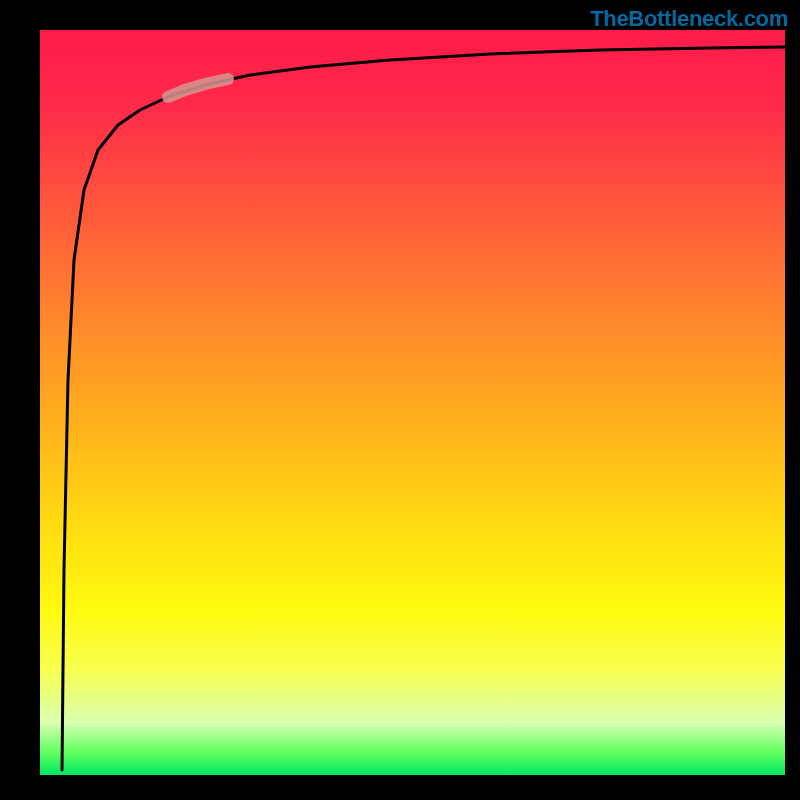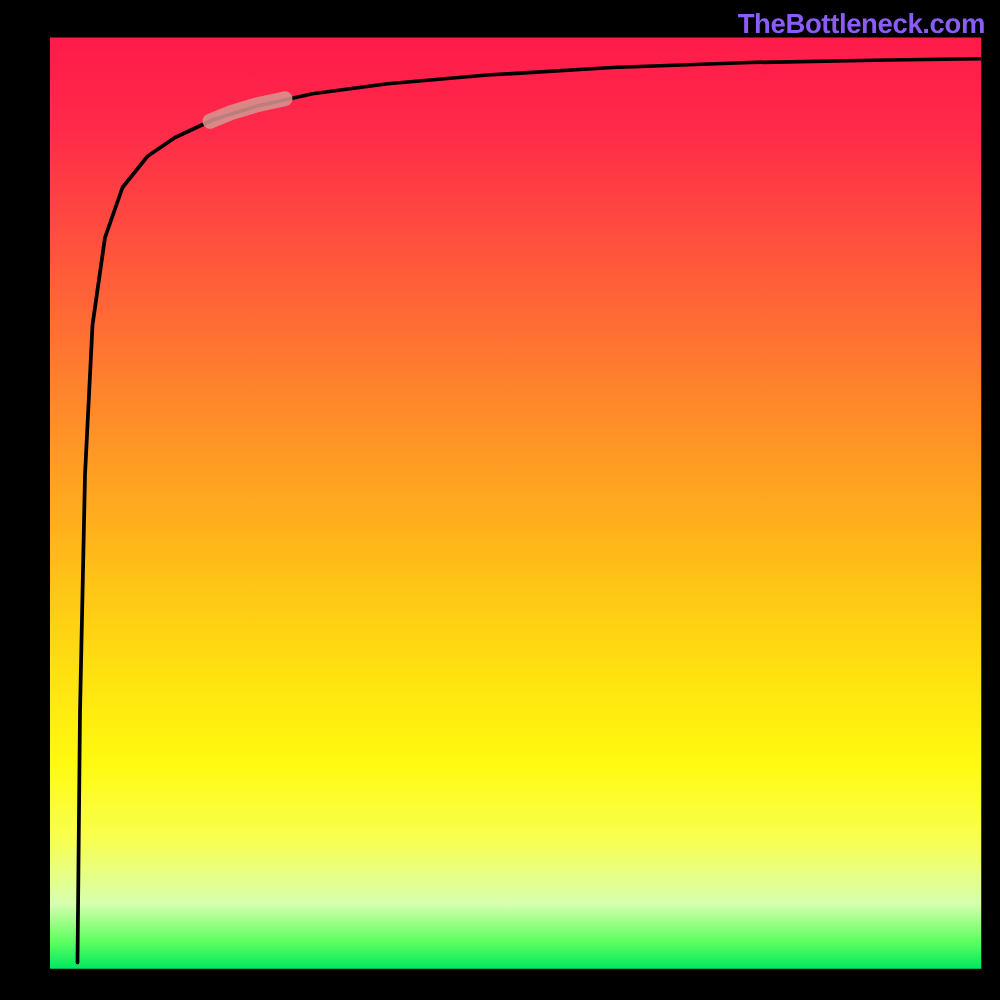--- a/index.html
+++ b/index.html
@@ -23,21 +23,21 @@
       #d8ffb0 93%,
       #60ff60 97%,
       #00e860 100%);
   }
   .watermark {
     position: absolute;
     top: 6px;
     right: 12px;
     font-size: 22px;
     font-weight: bold;
-    color: #8b5cf6;
+    color: #0369a1;
     letter-spacing: -0.3px;
   }
   svg.curves {
     position: absolute;
     left: 40px;
     top: 30px;
     width: 745px;
     height: 745px;
     pointer-events: none;
   }

